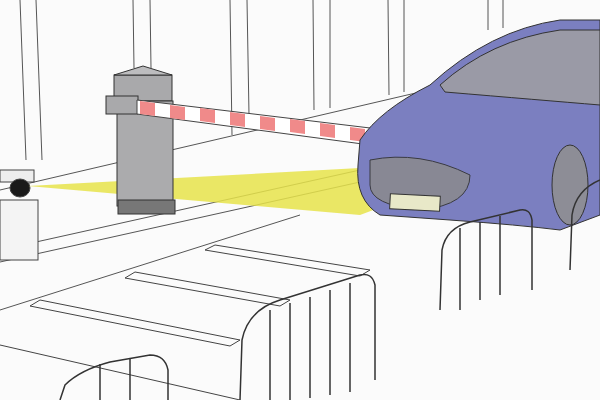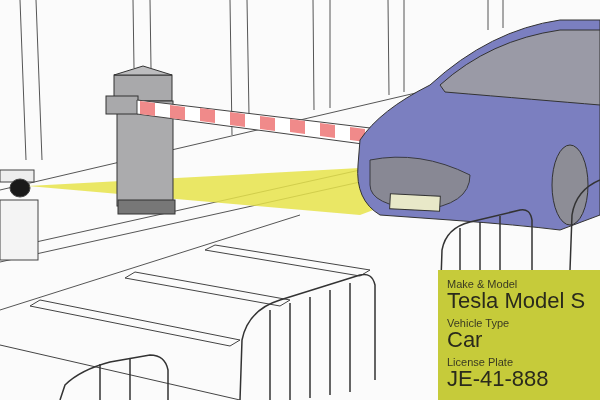--- a/index.html
+++ b/index.html
@@ -94,21 +94,13 @@
       <line x1="460" y1="228" x2="460" y2="310"></line>
         <line x1="480" y1="222" x2="480" y2="300"></line>
       <line x1="500" y1="216" x2="500" y2="295"></line>
       <path d="M60,400 L65,385 Q80,370 110,362 L150,355 Q165,355 168,370 L168,400"></path>
       <line x1="100" y1="364" x2="100" y2="400"></line>
         <line x1="130" y1="358" x2="130" y2="400"></line>
       <path d="M570,270 L572,215 Q576,190 600,180"></path>
     </g>
   </svg>
 
-  <div class="info-panel">
-    <div class="info-label">Make &amp; Model</div>
-    <div class="info-value">Tesla Model S</div>
-    <div class="info-label">Vehicle Type</div>
-    <div class="info-value">Car</div>
-    <div class="info-label">License Plate</div>
-    <div class="info-value">JE-41-888</div>
-  </div>
 </div>
 
 </body></html>

